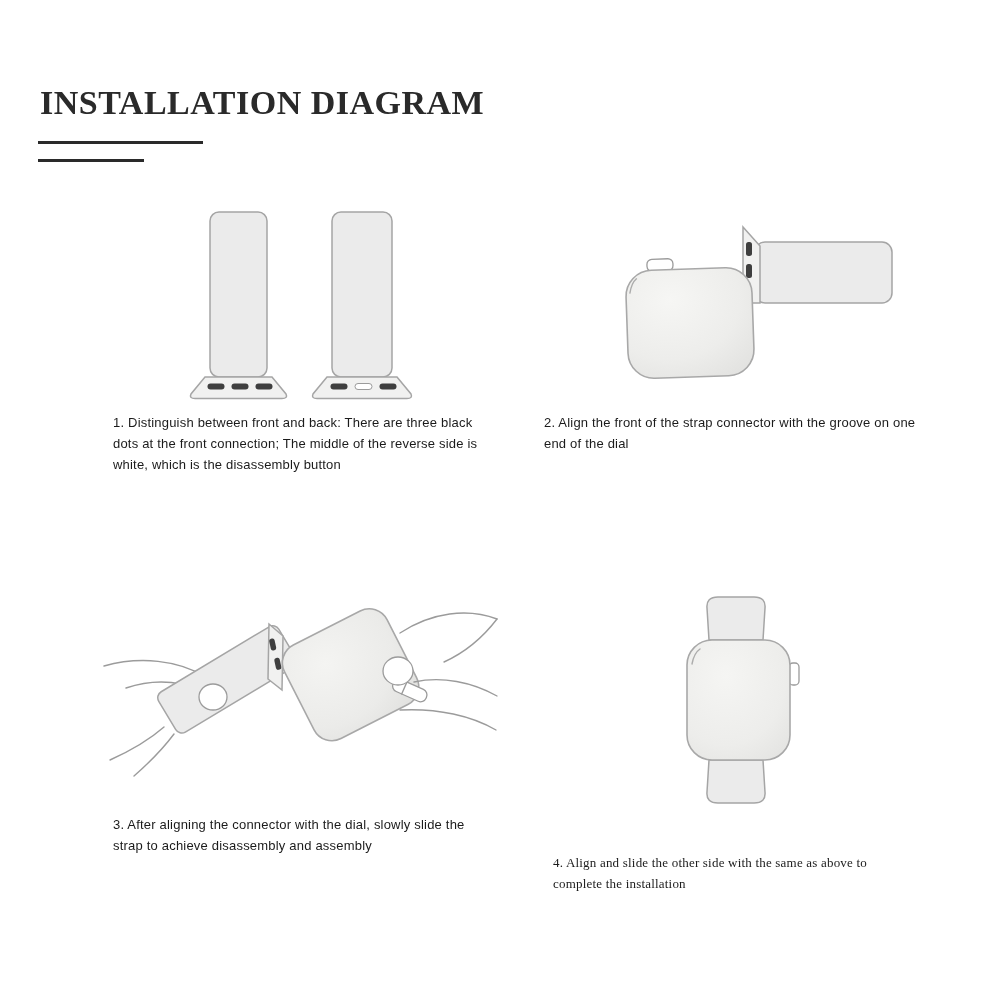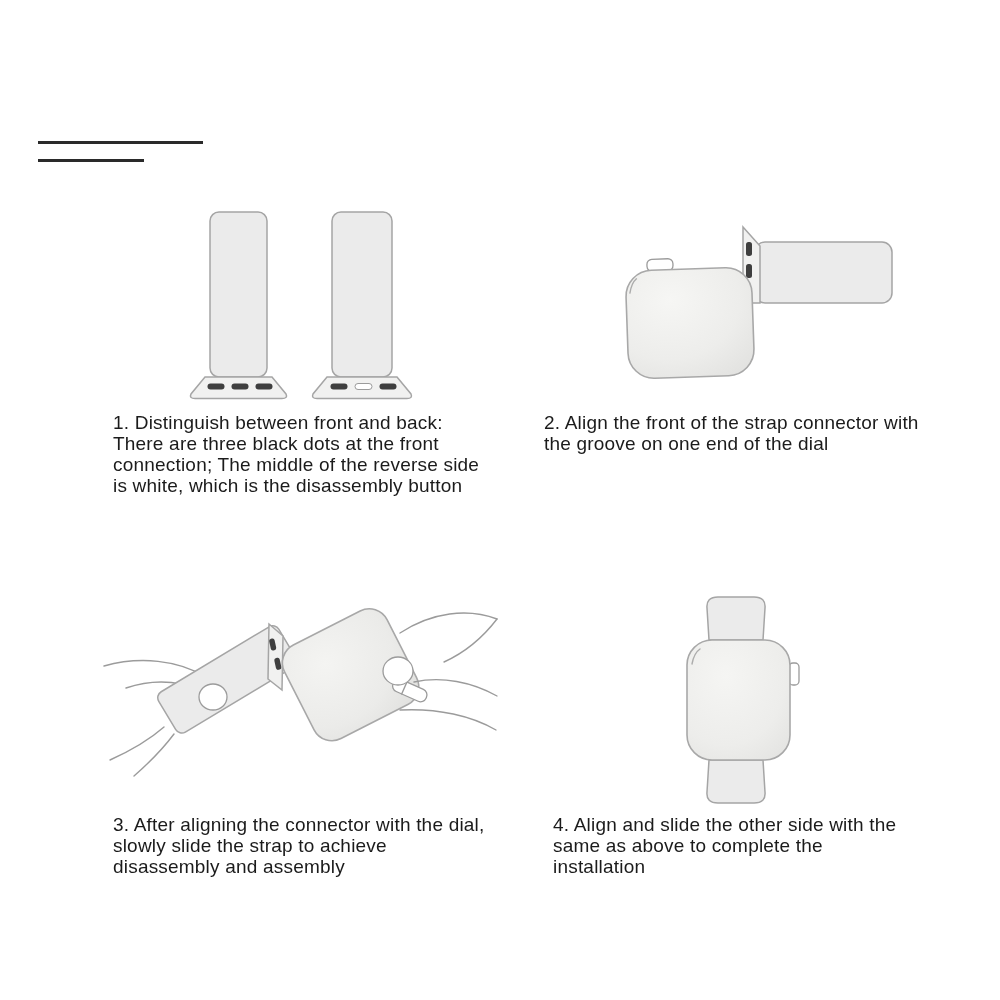--- a/index.html
+++ b/index.html
@@ -19,45 +19,46 @@
   }
   .title{
     position:absolute;left:40px;top:84px;margin:0;
     font-family:"Liberation Serif",serif;font-weight:600;font-size:34px;
     letter-spacing:0.5px;color:var(--title-text);white-space:nowrap;
   }
   .rule{position:absolute;height:3px;background:var(--underline);}
   .rule-1{left:38px;top:141px;width:165px;}
   .rule-2{left:38px;top:159px;width:106px;}
   .caption{
-    position:absolute;font-size:19px;line-height:21px;color:var(--caption-text);
+    position:absolute;font-size:13px;line-height:21px;color:var(--caption-text);
     letter-spacing:0.2px;
   }
   .cap-1{left:113px;top:412px;width:378px;}
   .cap-2{left:544px;top:412px;width:392px;}
   .cap-3{left:113px;top:814px;width:385px;}
-  .cap-4{left:553px;top:814px;width:360px;}
+  .cap-4{left:553px;top:852px;width:360px;font-family:Liberation Serif, serif;}
   .fig{position:absolute;}
   .fig-1{left:150px;top:190px;}
   .fig-2{left:600px;top:215px;}
   .fig-3{left:100px;top:578px;}
   .fig-4{left:660px;top:586px;}
   .art{stroke:var(--line-art-stroke);stroke-width:1.4;fill:none;stroke-linecap:round;}
   .art-fill{stroke:#a5a5a5;stroke-width:1.5;fill:var(--fill-light);}
   .art-fill-bright{stroke:#a5a5a5;stroke-width:1.5;fill:#f1f1f0;}
   .white-part{stroke:var(--line-art-stroke);stroke-width:1.3;fill:#ffffff;}
   .dot-dark{fill:var(--connector-dot-dark);stroke:none;}
   .dot-white{fill:#ffffff;stroke:#9b9b9b;stroke-width:1;}
   .body-edge{stroke:#a8a8a8;stroke-width:1.6;}
 </style>
 </head>
 <body>
 
 <div class="page">
 
+  <h1 class="title">INSTALLATION DIAGRAM</h1>
   <div class="rule rule-1"></div>
   <div class="rule rule-2"></div>
 
   <svg class="fig fig-1" width="300" height="220" viewBox="0 0 300 220">
 
     <rect x="60" y="22" width="57" height="165" rx="9" class="art-fill"></rect>
     <path d="M55,187 L122,187 L136,204 Q138,208.5 132,208.5 L45,208.5 Q39,208.5 41,204 Z" class="art-fill-bright"></path>
     <rect x="57.5" y="193.5" width="17" height="6" rx="3" class="dot-dark"></rect>
     <rect x="81.5" y="193.5" width="17" height="6" rx="3" class="dot-dark"></rect>
     <rect x="105.5" y="193.5" width="17" height="6" rx="3" class="dot-dark"></rect>

